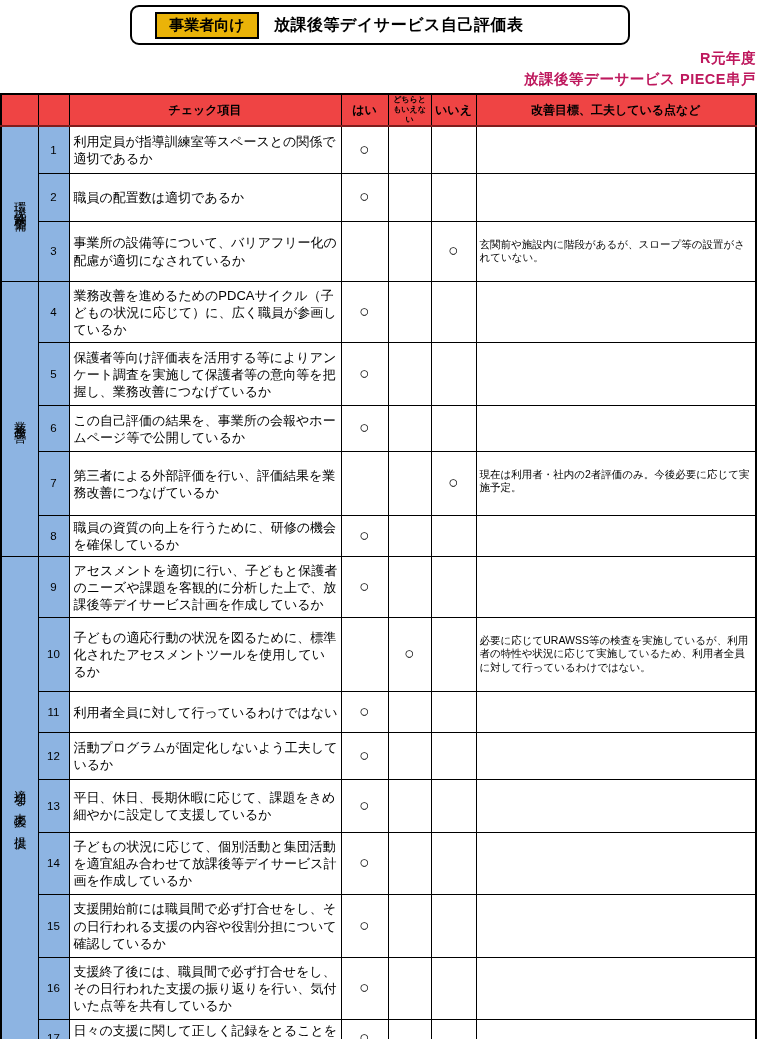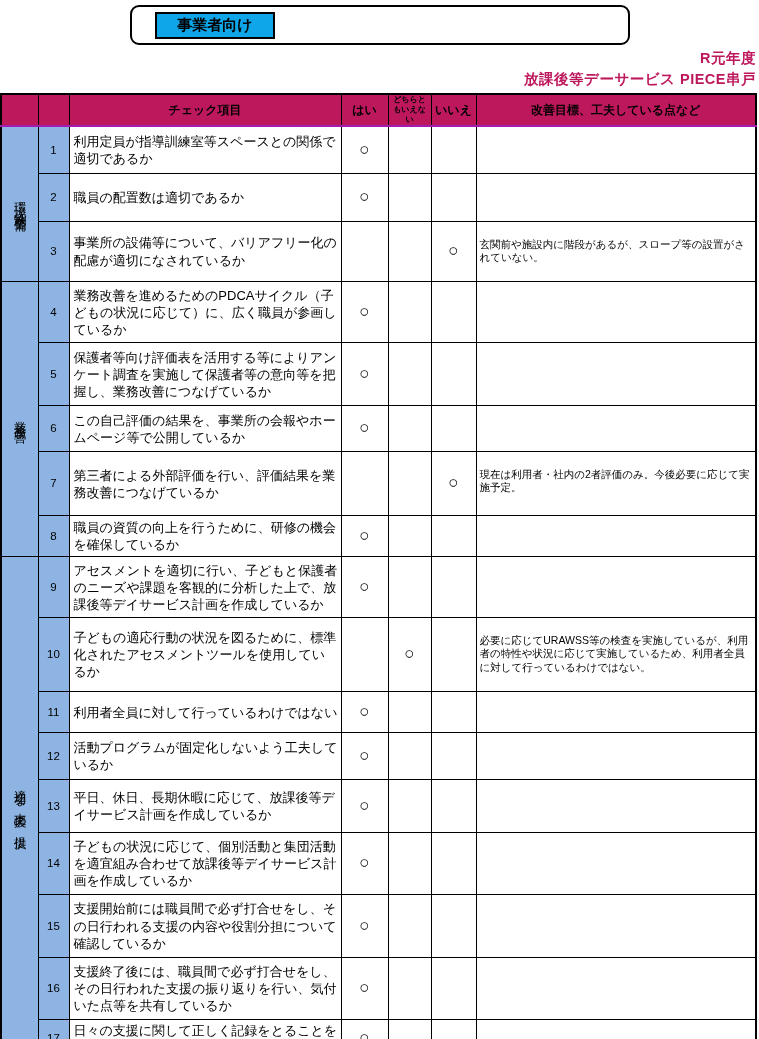--- a/index.html
+++ b/index.html
@@ -25,25 +25,25 @@
     border-radius: 9px;
     display: flex;
     align-items: center;
     padding-left: 23px;
     gap: 15px;
     background: #fff;
   }
   .title-badge {
     border: 2px solid #000;
     padding: 2px 0;
-    width: 120px;
+    width: 104px;
     text-align: center;
     font-weight: bold;
     font-size: 15px;
-    background: #0ea5e9;
+    background: #eab308;
   }
   .title-heading {
     font-weight: bold;
     font-size: 16px;
     letter-spacing: 0.5px;
   }
   .subtitle {
     position: absolute;
     right: 3px; top: 48px;
     text-align: right;
@@ -61,27 +61,27 @@
     width: 757px;
     border-collapse: collapse;
     table-layout: fixed;
     border: 2px solid #000;
   }
   table.eval th, table.eval td {
     border: 1px solid #000;
     overflow: hidden;
   }
   tr.header-row th {
-    background: #be185d;
+    background: #ef4444;
     font-weight: bold;
     font-size: 12px;
     height: 30px;
     vertical-align: middle;
     text-align: center;
-    border-bottom: 2px solid #a21caf;
+    border-bottom: 2px solid #7f1d1d;
   }
   tr.header-row th.small {
     font-size: 8px;
     line-height: 1.25;
     padding: 0 2px;
   }
   td.cat {
     background: #8db4e2;
     text-align: center;
     vertical-align: middle;
@@ -119,20 +119,21 @@
   }
   td.stub { background: #8db4e2; }
 </style>
 </head>
 <body>
 
 <div class="page">
 
   <div class="title-box">
     <div class="title-badge">事業者向け</div>
+    <div class="title-heading">放課後等デイサービス自己評価表</div>
   </div>
 
   <div class="subtitle">
     <div>R元年度</div>
     <div>放課後等デーサービス PIECE串戸</div>
   </div>
 
   <table class="eval">
     <colgroup>
       <col style="width:37px">
@@ -249,21 +250,21 @@
         <tr style="height: 47px;">
           <td class="num">12</td>
           <td class="item">活動プログラムが固定化しないよう工夫しているか</td>
           <td class="ans">○</td>
           <td class="ans"></td>
           <td class="ans"></td>
           <td class="note"></td>
         </tr>
         <tr style="height: 53px;">
           <td class="num">13</td>
-          <td class="item">平日、休日、長期休暇に応じて、放課後等デイサービス計画を作成しているか</td>
+          <td class="item">平日、休日、長期休暇に応じて、課題をきめ細やかに設定して支援しているか</td>
           <td class="ans">○</td>
           <td class="ans"></td>
           <td class="ans"></td>
           <td class="note"></td>
         </tr>
         <tr style="height: 62px;">
           <td class="num">14</td>
           <td class="item">子どもの状況に応じて、個別活動と集団活動を適宜組み合わせて放課後等デイサービス計画を作成しているか</td>
           <td class="ans">○</td>
           <td class="ans"></td>

